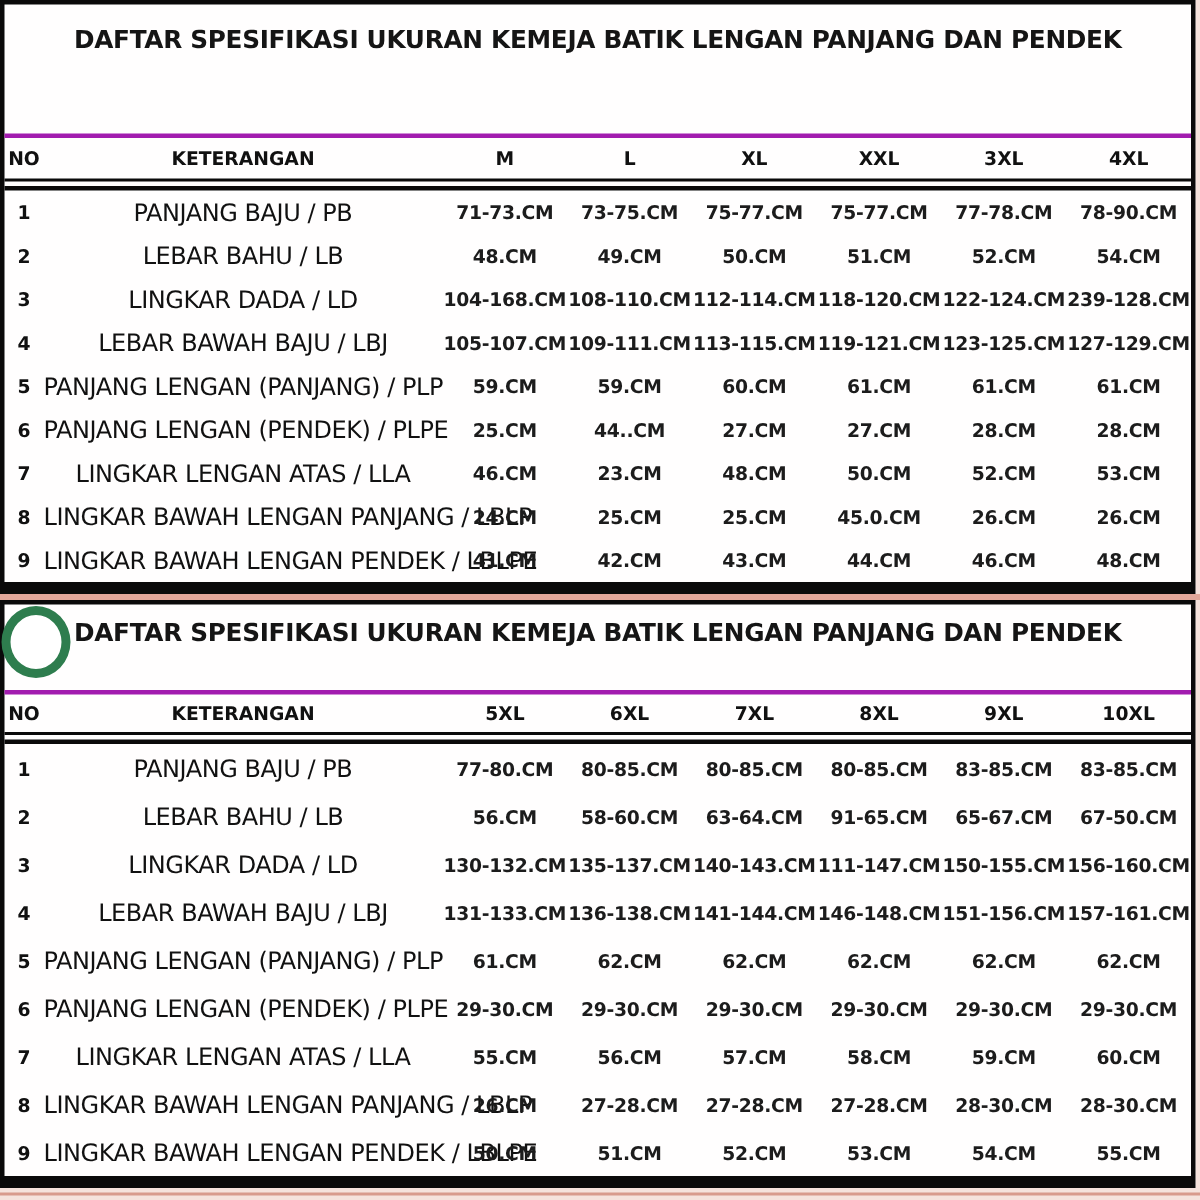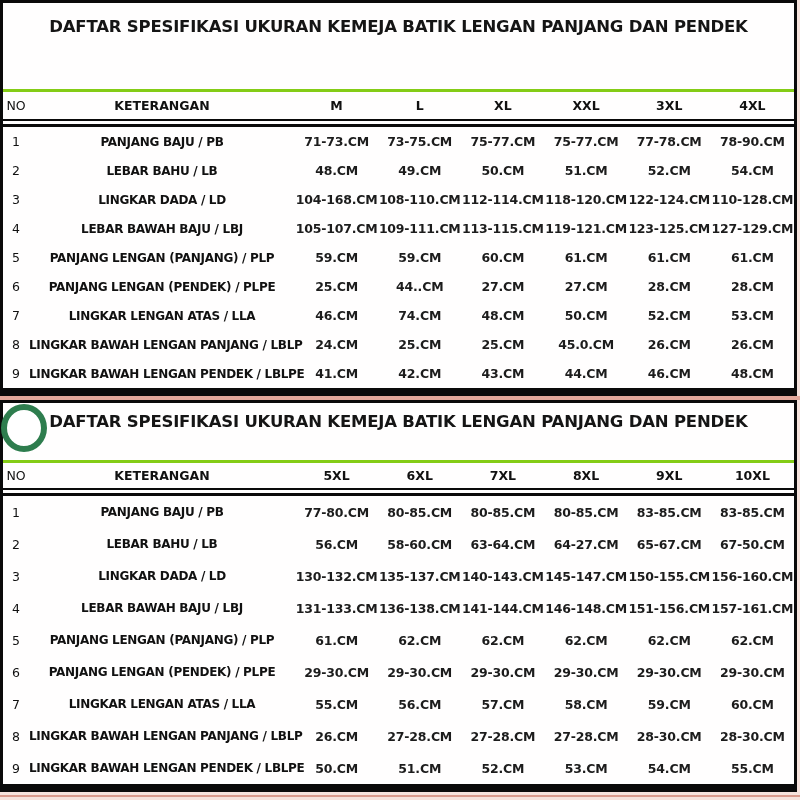--- a/index.html
+++ b/index.html
@@ -9,34 +9,34 @@
     font-family:"DejaVu Sans","Liberation Sans",sans-serif;
   }
   .panel{
     box-sizing:border-box;width:797px;background:#fffefe;
     border:3px solid #0a0a0a;border-bottom-width:8px;
     display:flex;flex-direction:column;
   }
   #sec1{height:396px}
   #sec2{height:392px}
   .gap{height:4px;background:#e2a79a}
-  .titlebar{position:relative;border-bottom:3px solid #84cc16;display:flex;justify-content:center}
+  .titlebar{position:relative;border-bottom:3px solid #a21caf;display:flex;justify-content:center}
   #sec1 .titlebar{height:72px;padding-top:14px;box-sizing:content-box}
   #sec2 .titlebar{height:48px;padding-top:9px;box-sizing:content-box}
   .title{font-weight:bold;font-size:16.5px;letter-spacing:-0.2px;white-space:nowrap;color:#151515}
   .grid{display:grid;grid-template-columns:26px 266px repeat(6,1fr);align-items:center}
   .thead{font-weight:bold;font-size:12.5px}
   #sec1 .thead{height:27px}
   #sec2 .thead{height:25px}
   .dbl{height:3px;border-top:2px solid #0a0a0a;border-bottom:3px solid #0a0a0a;box-sizing:content-box}
   .tbody{flex:1;display:flex;flex-direction:column}
   .tr{flex:1}
   .c{text-align:center;white-space:nowrap}
-  .no{font-weight:normal;font-size:12.5px}
-  .lbl{font-weight:bold;font-size:12px;letter-spacing:-0.3px}
+  .no{font-weight:bold;font-size:12.5px}
+  .lbl{font-weight:normal;font-size:16px;letter-spacing:-0.3px}
   .v{font-size:12.5px;font-weight:600;letter-spacing:-0.2px;color:#1c1c1c}
   .szh{font-weight:bold;font-size:12.5px}
   .ring{
     position:absolute;left:-2px;top:1px;width:34px;height:36px;
     border:6px solid #2e7d4e;border-radius:50%;background:#fff;
   }
   .bottomstrip{height:8px;background:#f5e2dc;position:relative}
   .bline{position:absolute;left:0;right:0;top:3px;height:2px;background:#d89a8c}
 </style>
 </head>
@@ -91,21 +91,21 @@
         </div>
 
         <div class="grid tr">
           <span class="c no">3</span>
           <span class="c lbl">LINGKAR DADA / LD</span>
           <span class="c v">104-168.CM</span>
           <span class="c v">108-110.CM</span>
           <span class="c v">112-114.CM</span>
           <span class="c v">118-120.CM</span>
           <span class="c v">122-124.CM</span>
-          <span class="c v">110-128.CM</span>
+          <span class="c v">239-128.CM</span>
         </div>
 
         <div class="grid tr">
           <span class="c no">4</span>
           <span class="c lbl">LEBAR BAWAH BAJU / LBJ</span>
           <span class="c v">105-107.CM</span>
           <span class="c v">109-111.CM</span>
           <span class="c v">113-115.CM</span>
           <span class="c v">119-121.CM</span>
           <span class="c v">123-125.CM</span>
@@ -131,21 +131,21 @@
           <span class="c v">27.CM</span>
           <span class="c v">27.CM</span>
           <span class="c v">28.CM</span>
           <span class="c v">28.CM</span>
         </div>
 
         <div class="grid tr">
           <span class="c no">7</span>
           <span class="c lbl">LINGKAR LENGAN ATAS / LLA</span>
           <span class="c v">46.CM</span>
-          <span class="c v">74.CM</span>
+          <span class="c v">23.CM</span>
           <span class="c v">48.CM</span>
           <span class="c v">50.CM</span>
           <span class="c v">52.CM</span>
           <span class="c v">53.CM</span>
         </div>
 
         <div class="grid tr">
           <span class="c no">8</span>
           <span class="c lbl">LINGKAR BAWAH LENGAN PANJANG / LBLP</span>
           <span class="c v">24.CM</span>
@@ -207,32 +207,32 @@
           <span class="c v">83-85.CM</span>
           <span class="c v">83-85.CM</span>
         </div>
 
         <div class="grid tr">
           <span class="c no">2</span>
           <span class="c lbl">LEBAR BAHU / LB</span>
           <span class="c v">56.CM</span>
           <span class="c v">58-60.CM</span>
           <span class="c v">63-64.CM</span>
-          <span class="c v">64-27.CM</span>
+          <span class="c v">91-65.CM</span>
           <span class="c v">65-67.CM</span>
           <span class="c v">67-50.CM</span>
         </div>
 
         <div class="grid tr">
           <span class="c no">3</span>
           <span class="c lbl">LINGKAR DADA / LD</span>
           <span class="c v">130-132.CM</span>
           <span class="c v">135-137.CM</span>
           <span class="c v">140-143.CM</span>
-          <span class="c v">145-147.CM</span>
+          <span class="c v">111-147.CM</span>
           <span class="c v">150-155.CM</span>
           <span class="c v">156-160.CM</span>
         </div>
 
         <div class="grid tr">
           <span class="c no">4</span>
           <span class="c lbl">LEBAR BAWAH BAJU / LBJ</span>
           <span class="c v">131-133.CM</span>
           <span class="c v">136-138.CM</span>
           <span class="c v">141-144.CM</span>

